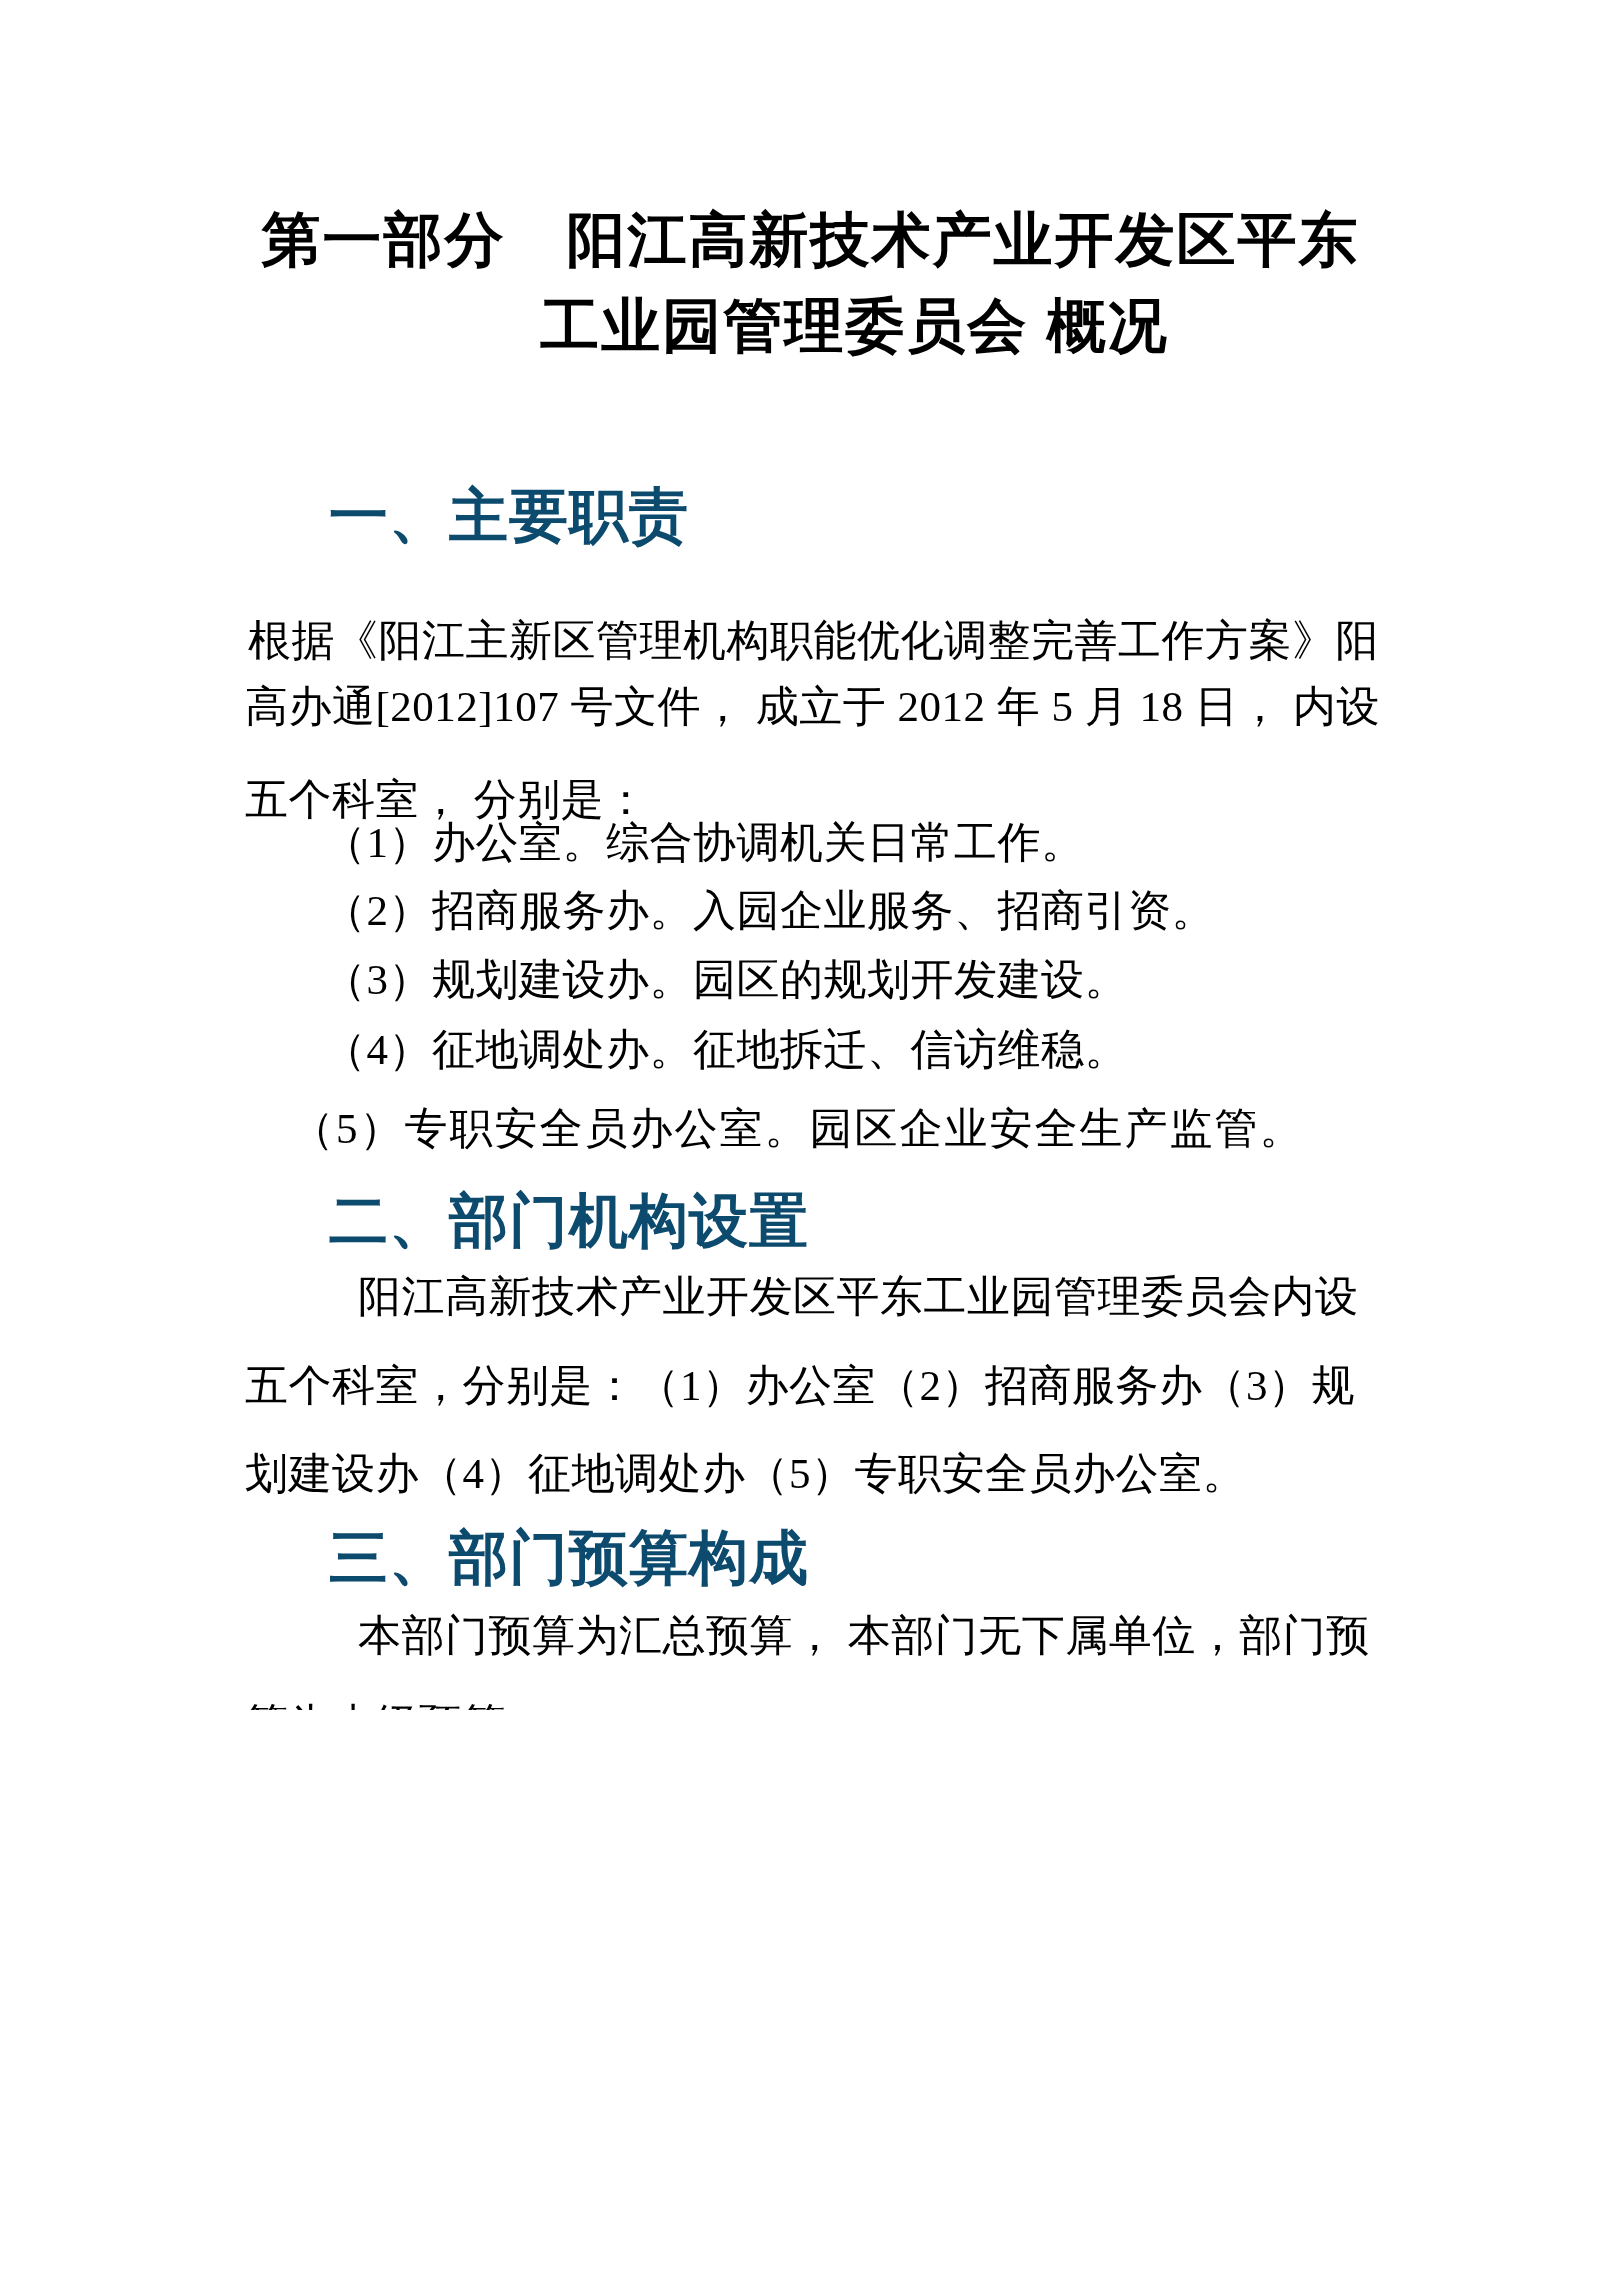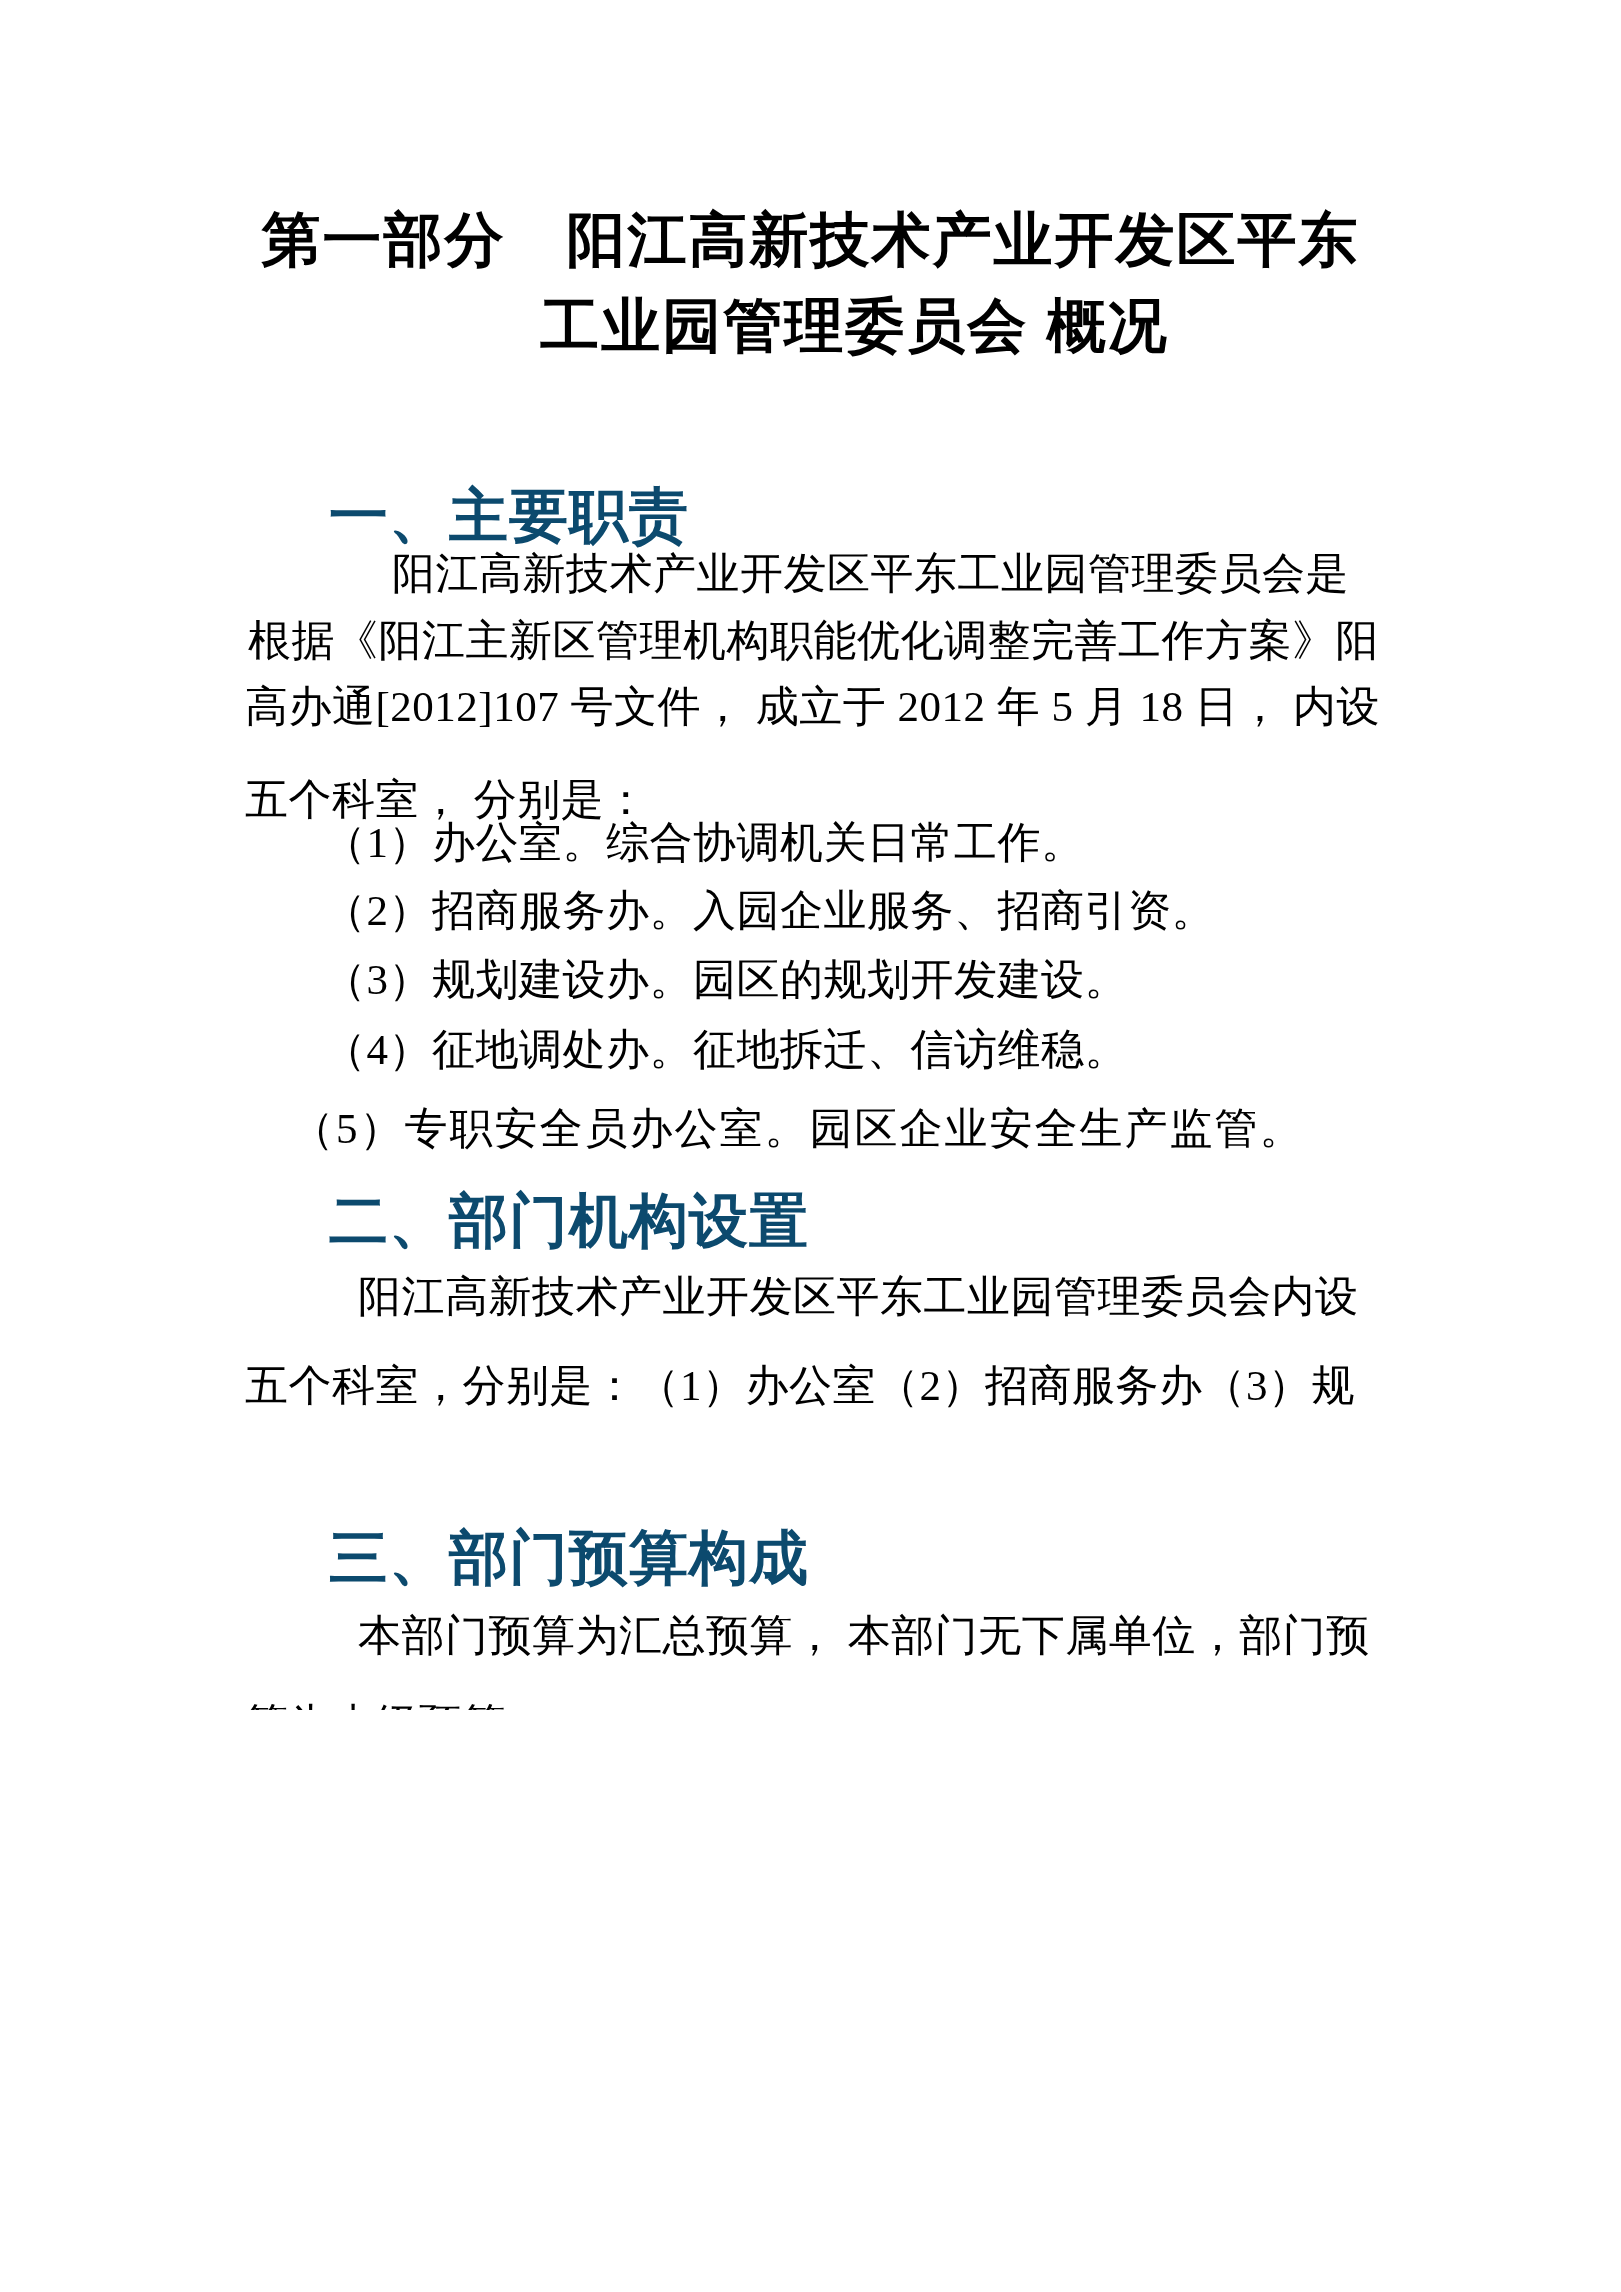--- a/index.html
+++ b/index.html
@@ -76,35 +76,35 @@
 </head>
 <body>
 
 <div class="page">
 
   <div class="abs title-line title-line-1">第一部分　阳江高新技术产业开发区平东</div>
   <div class="abs title-line title-line-2">工业园管理委员会 概况</div>
 
   <div class="abs heading h1">一、主要职责</div>
 
-  <div class="abs bodyline s1-l1">阳江高新技术产业开发区平东工业园管理委员会是</div>
   <div class="abs bodyline s1-l2">根据《阳江主新区管理机构职能优化调整完善工作方案》阳</div>
   <div class="abs bodyline s1-l3">高办通[2012]107 号文件， 成立于 2012 年 5 月 18 日， 内设</div>
   <div class="abs bodyline s1-l4">五个科室， 分别是：</div>
 
   <div class="abs bodyline s1-i1">（1）办公室。综合协调机关日常工作。</div>
   <div class="abs bodyline s1-i2">（2）招商服务办。入园企业服务、招商引资。</div>
   <div class="abs bodyline s1-i3">（3）规划建设办。园区的规划开发建设。</div>
   <div class="abs bodyline s1-i4">（4）征地调处办。征地拆迁、信访维稳。</div>
   <div class="abs bodyline s1-i5">（5）专职安全员办公室。园区企业安全生产监管。</div>
 
   <div class="abs heading h2">二、部门机构设置</div>
 
   <div class="abs bodyline s2-l1">阳江高新技术产业开发区平东工业园管理委员会内设</div>
   <div class="abs bodyline s2-l2">五个科室，分别是：（1）办公室（2）招商服务办（3）规</div>
+  <div class="abs bodyline s2-l3">划建设办（4）征地调处办（5）专职安全员办公室。</div>
 
   <div class="abs heading h3">三、部门预算构成</div>
 
   <div class="abs bodyline s3-l1">本部门预算为汇总预算， 本部门无下属单位，部门预</div>
   <div class="abs bodyline s3-l2">算为本级预算。</div>
 
 </div>
 
 
 </body></html>

